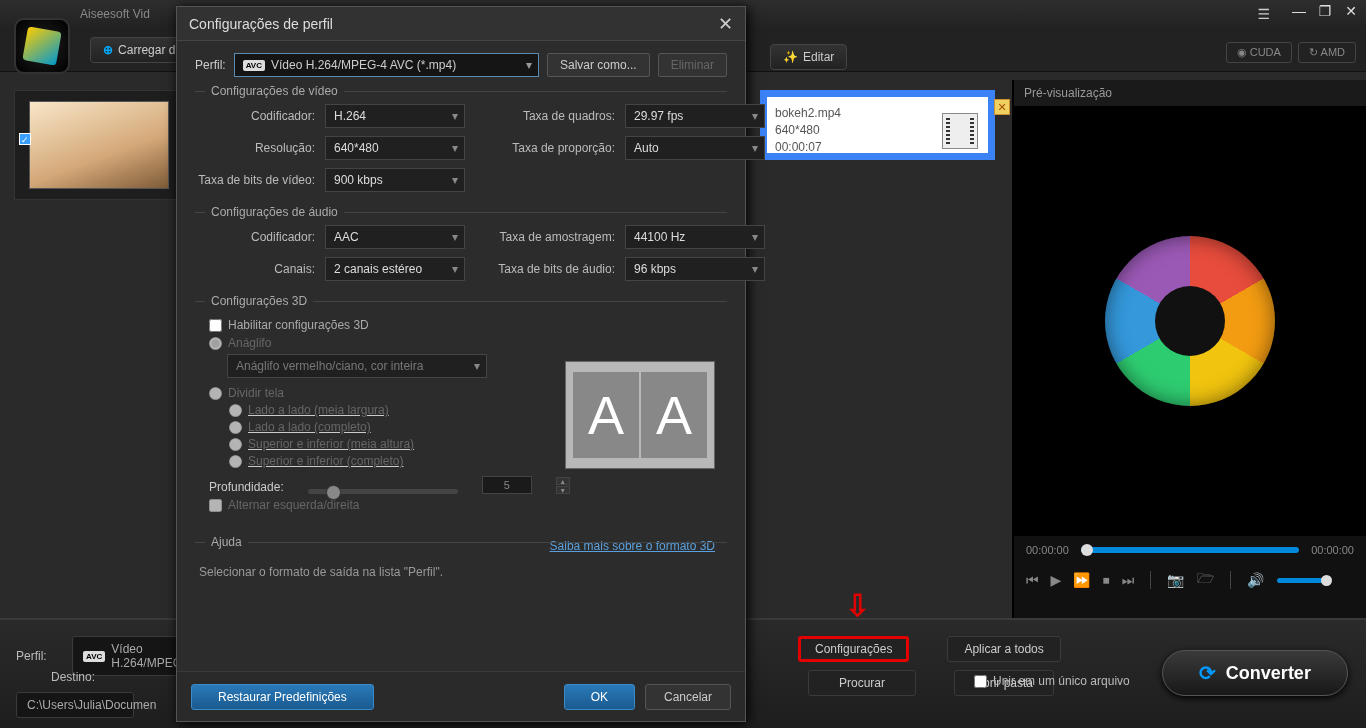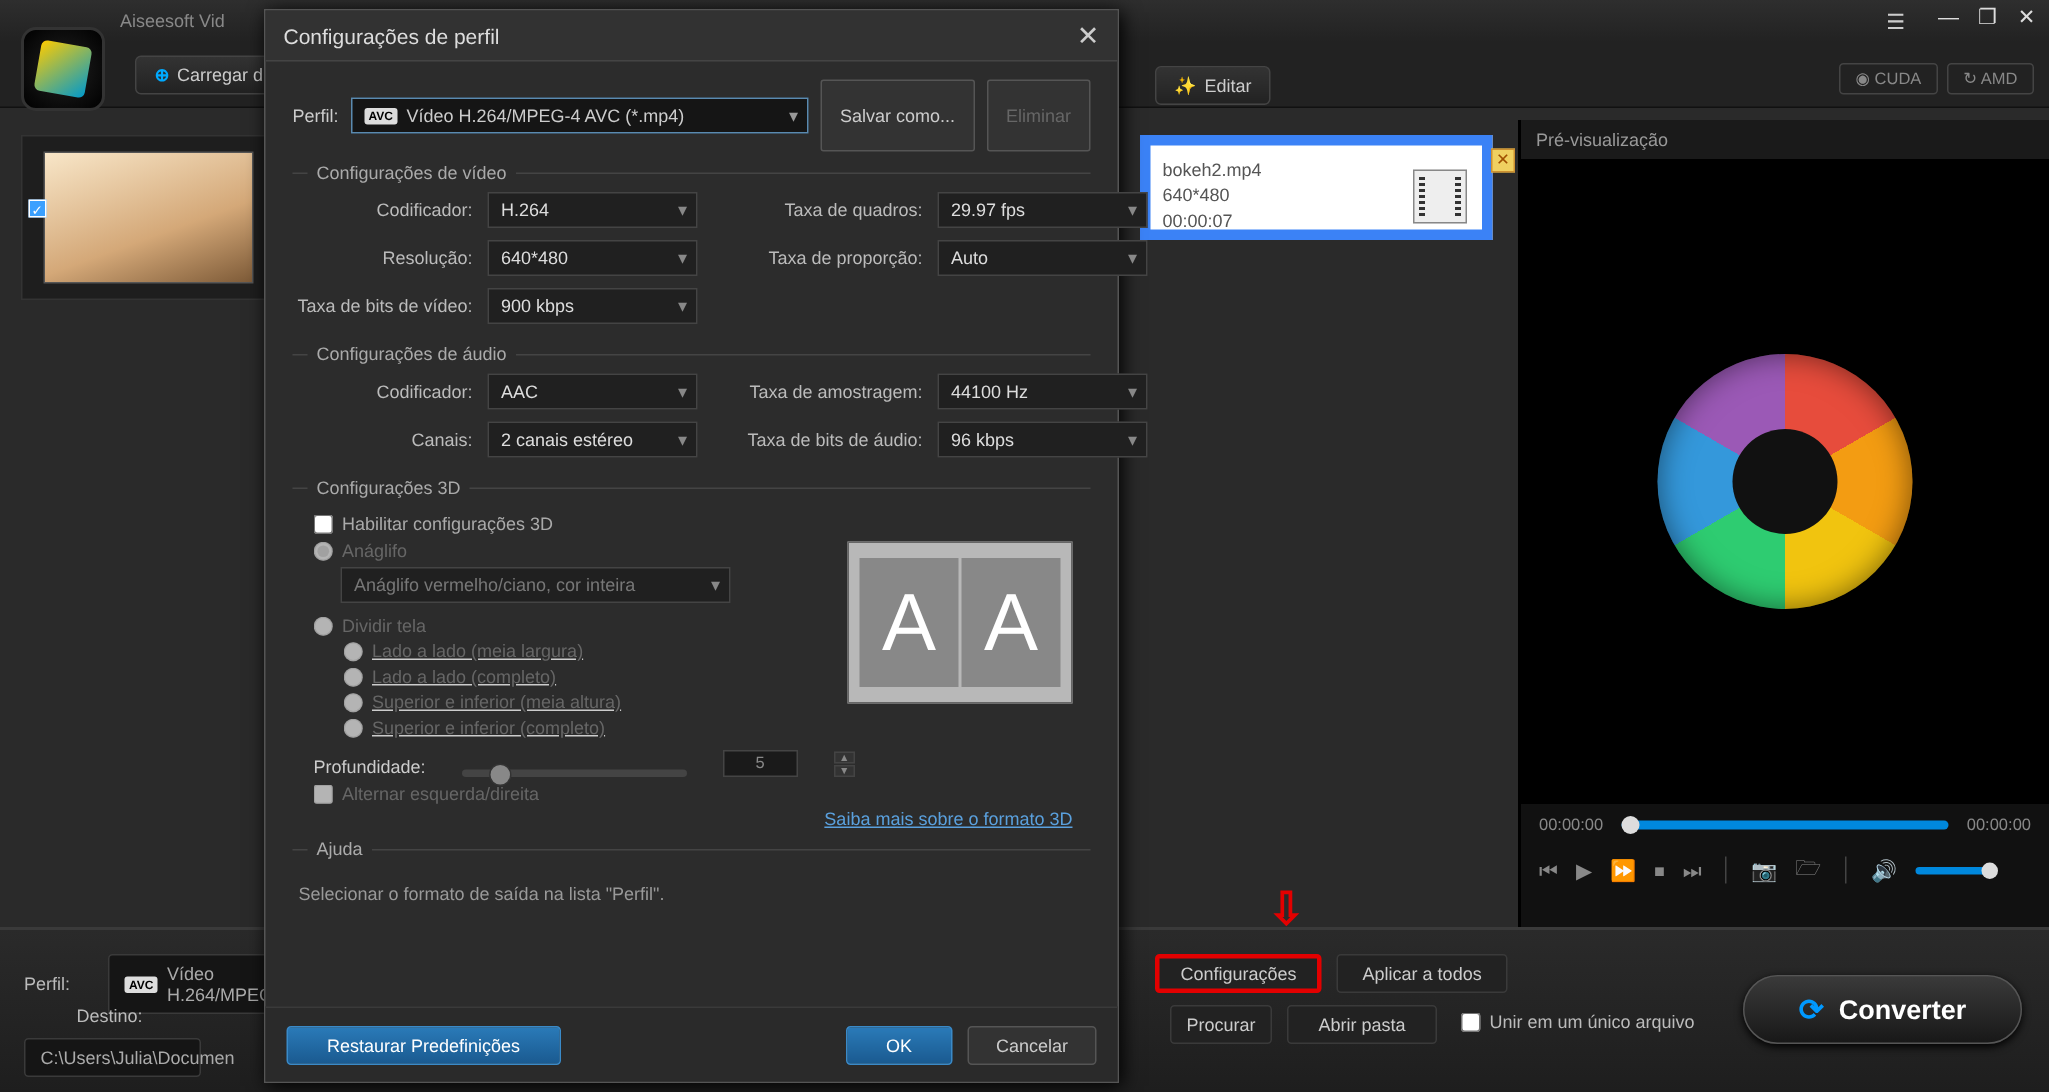--- a/index.html
+++ b/index.html
@@ -50,41 +50,41 @@
 .vol-slider::after{content:""; position:absolute; right:-5px; top:-3px; width:11px; height:11px; background:#ddd; border-radius:50%;}
 
 
 .bottom-bar { position:absolute; left:0; right:0; bottom:0; height:110px; background:linear-gradient(#2a2a2a,#1e1e1e); border-top:2px solid #3a3a3a; padding:14px 16px;}
 .label { color:#bbb; font-size:12px; min-width:48px;}
 .path-box { background:#151515; border:1px solid #3a3a3a; color:#aaa; padding:5px 10px; font-size:12px; border-radius:3px; display:inline-flex; align-items:center; gap:6px;}
 .profile-row{ position:absolute; left:16px; top:16px; display:flex; align-items:center; gap:8px;}
 .dest-row{ position:absolute; left:16px; top:50px; display:flex; align-items:center; gap:8px;flex-direction:column;}
 .mid-btns{ position:absolute; left:770px; top:16px; display:flex; gap:10px;}
 .mid-btns2{ position:absolute; left:780px; top:50px; display:flex; gap:10px;}
-.btn-flat{ background:#222; border:1px solid #3a3a3a; color:#ccc; padding:5px 16px; border-radius:3px; font-size:12px; cursor:pointer;}
+.btn-flat{ background:#222; border:1px solid #3a3a3a; color:#ccc; padding:5px 16px; border-radius:3px; font-size:12px; cursor:pointer;margin-left:28px;}
 .highlight-red{ border:3px solid #e30000 !important; padding:3px 14px;}
 .arrow-red{ position:absolute; left:845px; top:-32px; color:#e30000; font-size:30px; font-weight:bold;}
 .arrow-red::before{content:"⇩";}
 .chk-inline{ position:absolute; left:974px; top:54px; display:flex; align-items:center; gap:6px; color:#bbb; font-size:12px;}
 .chk-inline input{ accent-color:#666;}
 
 .convert-btn{ position:absolute; right:18px; top:30px; width:186px; height:46px; background:linear-gradient(#3a3a3a,#181818); border:1px solid #555; border-radius:24px; color:#fff; font-size:18px; font-weight:bold; display:flex; align-items:center; justify-content:center; gap:10px; cursor:pointer; box-shadow:0 2px 6px #000;}
 .convert-btn .refresh{ color:#0099ff; font-size:20px;}
 
 
 .dialog { position:absolute; left:176px; top:6px; width:570px; height:716px; background:#2c2c2c; border:1px solid #555; box-shadow:2px 2px 12px #000; z-index:50;}
 .dlg-title { height:34px; background:#323232; display:flex; align-items:center; justify-content:space-between; padding:0 12px; color:#ddd; font-size:14px; border-bottom:1px solid #444;}
 .dlg-close{ font-size:18px; cursor:pointer; color:#ccc;}
 .dlg-body{ padding:12px 18px 8px; }
 .profile-line{ display:flex; align-items:center; gap:8px; margin-bottom:14px;}
 .profile-line .lbl{ color:#ccc; font-size:12px;}
 .profile-select{ flex:1; background:#151515; border:1px solid #5a8ab0; color:#ccc; padding:4px 8px; font-size:12px; display:flex; align-items:center; gap:6px; position:relative;}
 .profile-select::after{content:"▾"; position:absolute; right:6px; color:#999;}
 .avc-badge{ background:#ddd; color:#000; font-size:8px; padding:1px 3px; border-radius:2px; font-weight:bold;}
-.btn-dlg{ background:#333; border:1px solid #555; color:#ccc; padding:16px 12px; font-size:12px; border-radius:2px; cursor:pointer;}
+.btn-dlg{ background:#333; border:1px solid #555; color:#ccc; padding:4px 12px; font-size:12px; border-radius:2px; cursor:pointer;}
 .btn-dlg.disabled{ color:#666;}
 
 .fieldset{ border-top:1px solid #444; padding:12px 0 6px; margin:6px 0 4px; position:relative;}
 .fieldset-legend{ position:absolute; top:-8px; left:10px; background:#2c2c2c; padding:0 6px; color:#aaa; font-size:12px;}
 .field-grid{ display:grid; grid-template-columns: 120px 140px 140px 140px; gap:8px 10px; align-items:center;}
 .field-grid .flab{ text-align:right; color:#bbb; font-size:12px;}
 .select{ background:#202020; border:1px solid #444; color:#ddd; padding:4px 8px; font-size:12px; position:relative; cursor:pointer;}
 .select::after{content:"▾"; position:absolute; right:6px; color:#888;}
 
 .chk-row{ display:flex; align-items:center; gap:6px; color:#aaa; font-size:12px; margin:4px 0 4px 14px;}
@@ -206,21 +206,21 @@
           <span>C:\Users\Julia\Documen</span>
         </div>
     </div>
 
     <div class="arrow-red"></div>
     <div class="mid-btns">
       <div class="btn-flat highlight-red">Configurações</div>
       <div class="btn-flat">Aplicar a todos</div>
     </div>
     <div class="mid-btns2">
-      <div class="btn-flat" style="padding:5px 10px;">Procurar</div>
+      <div class="btn-flat" style="padding:5px 30px;">Procurar</div>
       <div class="btn-flat" style="padding:5px 20px;">Abrir pasta</div>
     </div>
     <label class="chk-inline">
       <input type="checkbox" style="">
       <span>Unir em um único arquivo</span>
     </label>
 
     <div class="convert-btn">
       <span class="refresh">⟳</span>
       <span>Converter</span>

